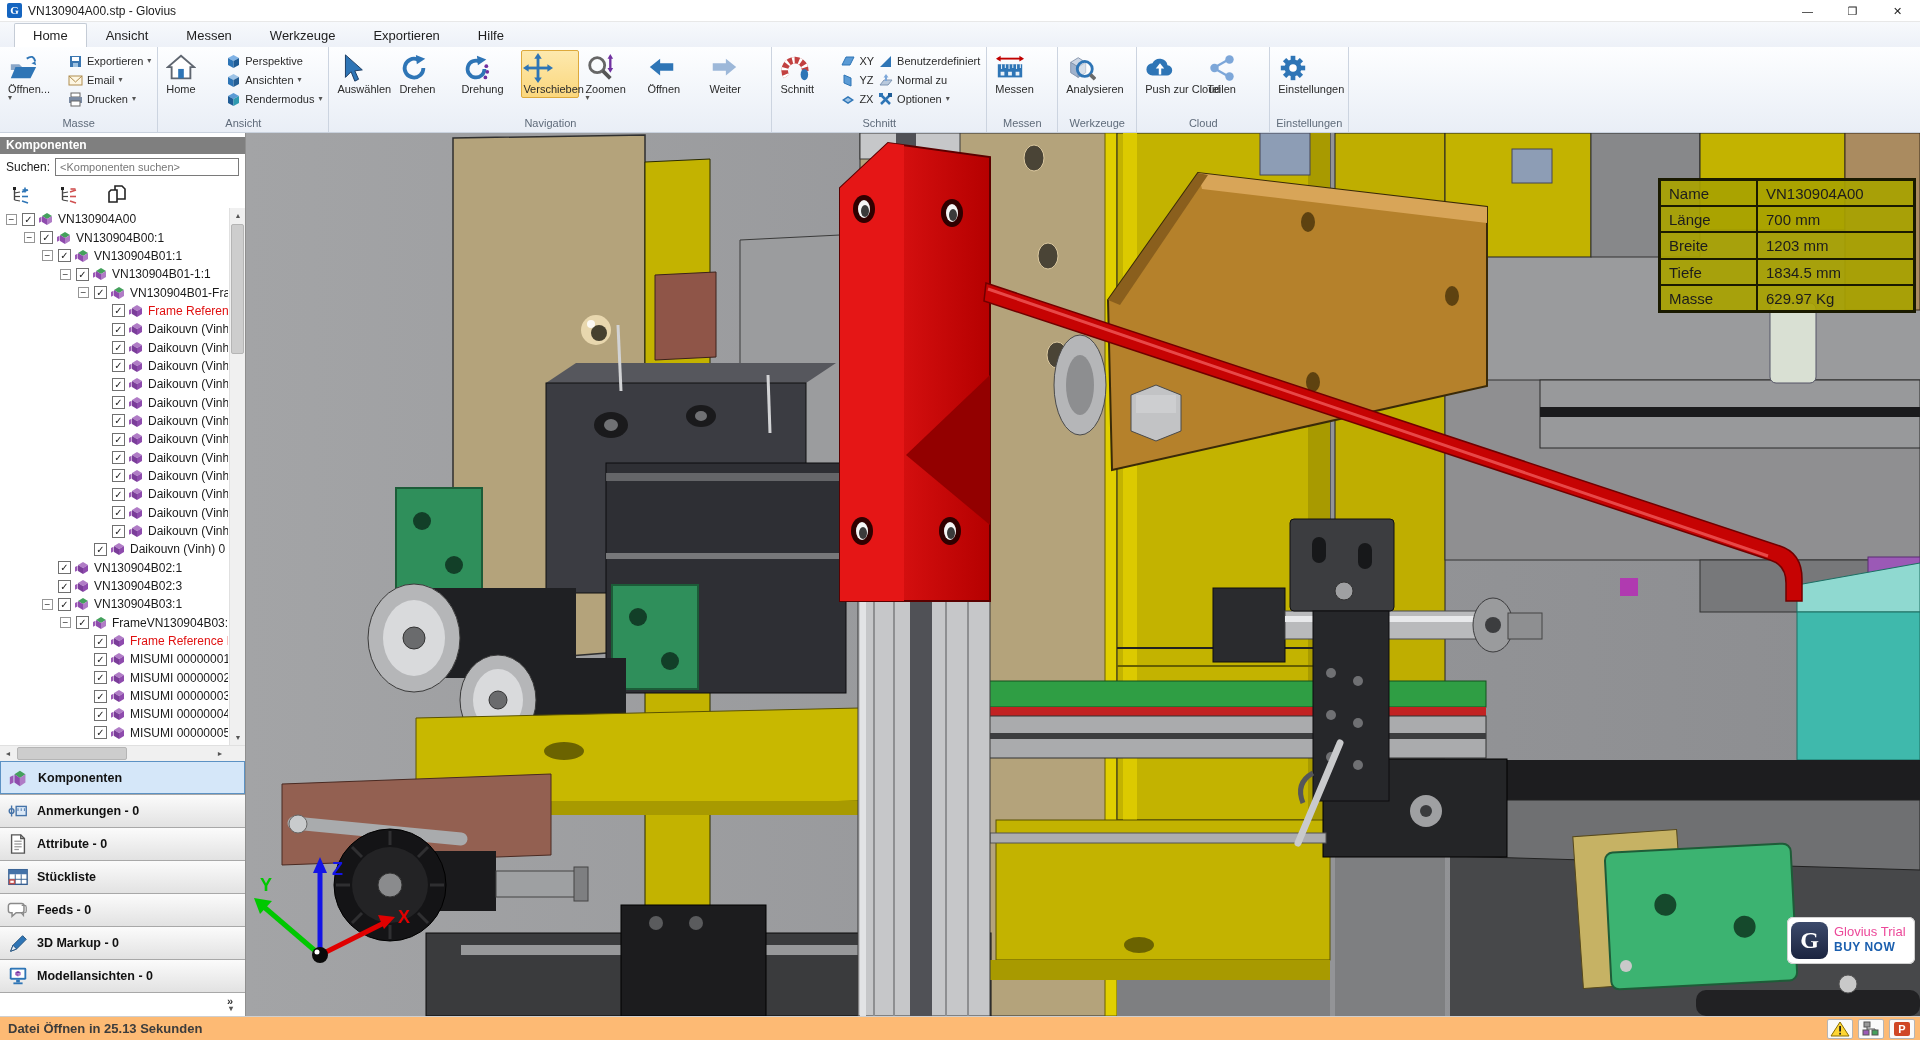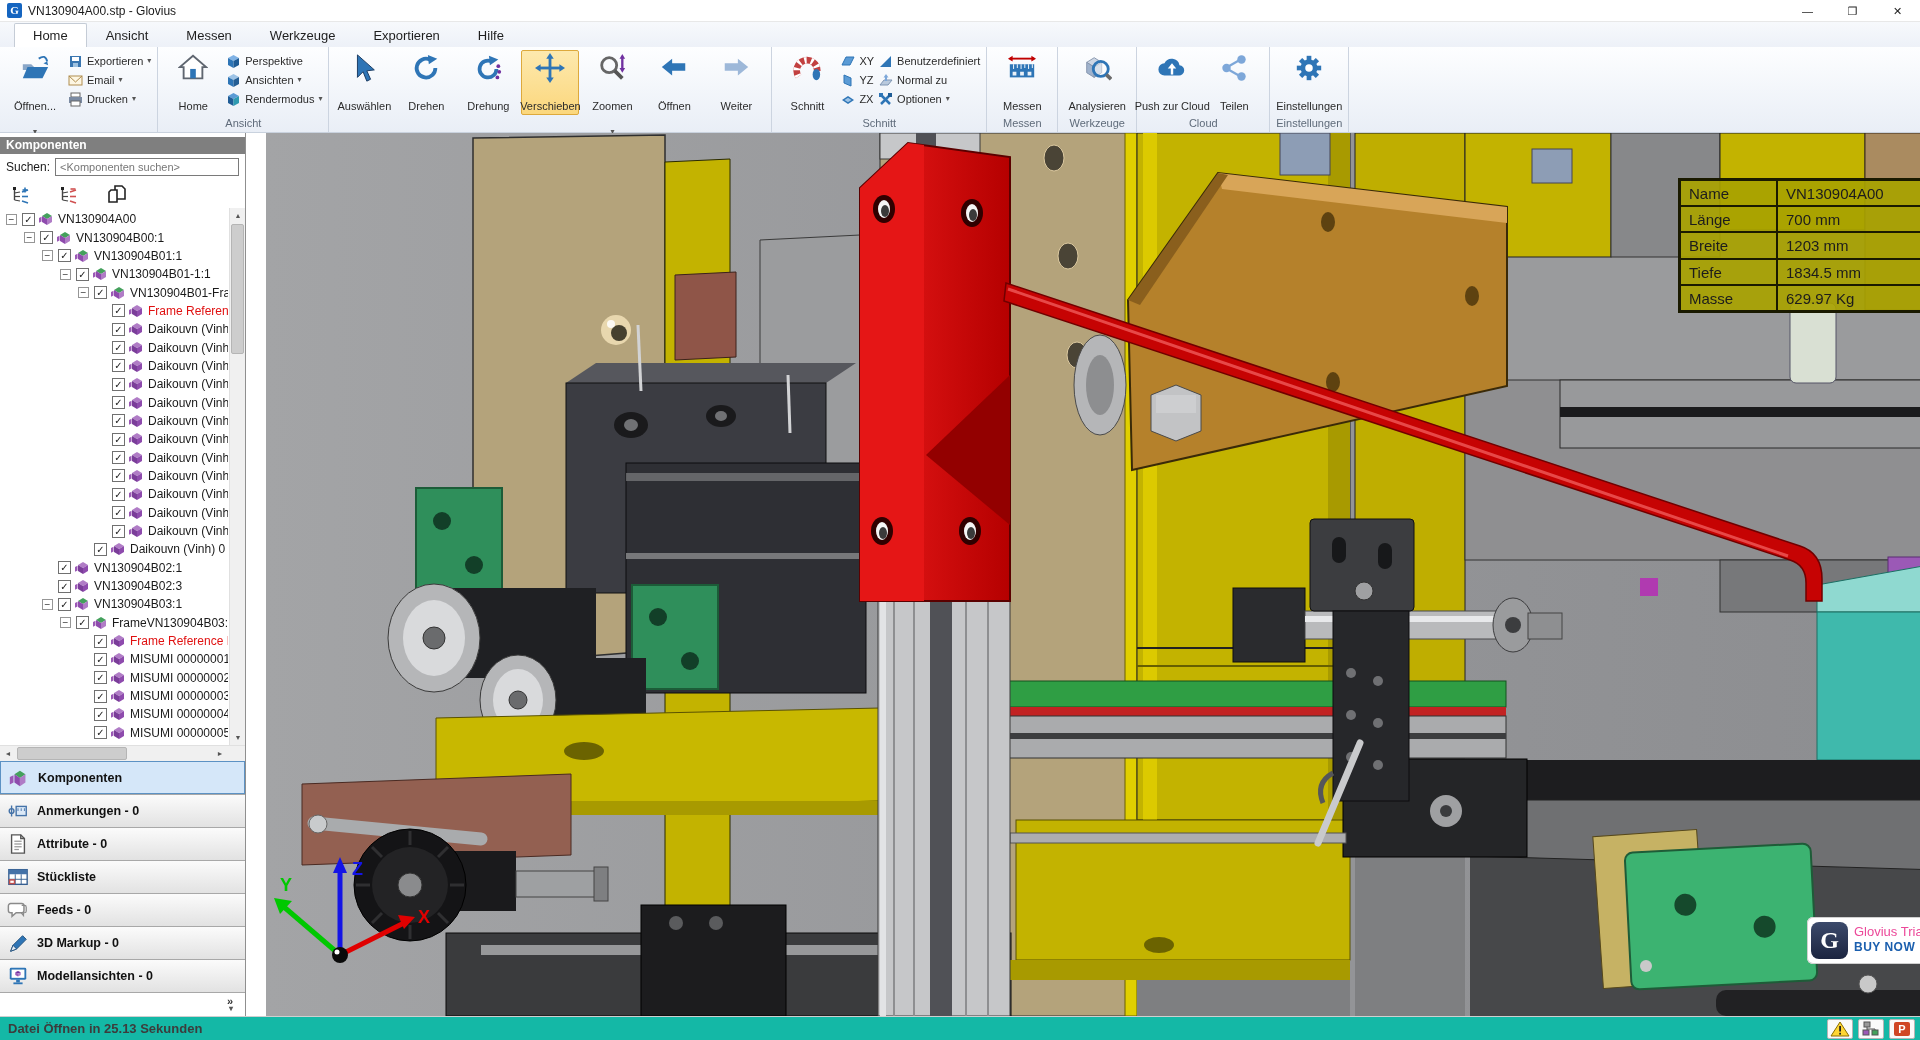--- a/index.html
+++ b/index.html
@@ -17,31 +17,31 @@
   
   .menubar { height:25px; background:linear-gradient(#f7f9fc,#edf1f8); display:flex; align-items:flex-end; padding-left:14px; }
   .mtab { font-size:13px; color:#1e1e1e; padding:4px 18px 4px 18px; border:1px solid transparent; border-bottom:none; }
   .mtab.active { background:#fff; border-color:#c5ccd6; border-radius:2px 2px 0 0; }
 
   
   .ribbon { height:86px; background:linear-gradient(#fdfeff,#e9eef6); border-bottom:1px solid #c9d2de; display:flex; }
   .rgroup { display:flex; flex-direction:column; border-right:1px solid #ccd4e0; padding:3px 6px 1px 6px; }
   .rcontent { display:flex; flex:1; align-items:flex-start; gap:4px; }
   .glabel { text-align:center; font-size:11px; color:#5f6b7a; padding:1px 0 2px 0; }
-  .rbig { display:flex; flex-direction:column; align-items:center; width:58px; padding:2px 1px; gap:17px; border:1px solid transparent; border-radius:2px; }
+  .rbig { display:flex; flex-direction:column; align-items:flex-start; width:58px; padding:2px 1px; gap:0; border:1px solid transparent; border-radius:2px; }
   .rbig .rlabel { font-size:11px; color:#2b2b2b; white-space:nowrap; text-align:center; line-height:12px; }
   .rbig.hl { background:linear-gradient(#fde9ae,#fbd77d); border-color:#dda93c; }
   .rbig.wide { width:66px; }
   .caret { font-size:8px; color:#555; line-height:6px; }
   .rcol { display:flex; flex-direction:column; justify-content:flex-start; gap:3px; padding-top:3px; }
   .rsmall { display:flex; align-items:center; gap:4px; font-size:11px; color:#2b2b2b; white-space:nowrap; height:16px; }
   .ribbon-right { flex:1; }
 
   
-  .main { flex:1; display:flex; min-height:0;gap:20px; }
+  .main { flex:1; display:flex; min-height:0; }
 
   
   .panel { width:246px; background:#fff; border-right:1px solid #8f8f8f; display:flex; flex-direction:column; }
   .panel-gap { height:4px; }
   .panel-header { height:17px; background:#7f7f7f; color:#fff; font-size:12px; font-weight:bold; line-height:17px; padding-left:6px; }
   .search-row { height:26px; display:flex; align-items:center; padding:0 6px; gap:5px; }
   .search-row label { font-size:12px; color:#1a1a1a; }
   .search-row input { flex:1; height:18px; border:1px solid #7a7a7a; font-size:11px; padding:0 4px; color:#333; }
   .search-row input::placeholder { color:#777; }
   .tree-toolbar { height:28px; display:flex; align-items:center; gap:26px; padding-left:10px; }
@@ -85,21 +85,21 @@
   .info-cell { border:1px solid #1a1a00; font-size:15px; color:#1c1c1c; padding:3px 8px; height:26.2px; line-height:20px; }
 
   .badge { position:absolute; left:1541px; top:784px; width:128px; height:47px; background:#fff; border-radius:6px;
     display:flex; align-items:center; padding:4px; gap:6px; box-shadow:0 0 0 1px #d0d0d0 inset; }
   .badge-logo { width:37px; height:37px; border-radius:8px; background:linear-gradient(#3c4a6b,#1c2540);
     color:#fff; font:bold 24px/37px "Liberation Serif", serif; text-align:center; }
   .badge-l1 { font-size:13px; color:#ec4899; line-height:14px; }
   .badge-l2 { font-size:12px; font-weight:bold; color:#1b5fae; letter-spacing:0.5px; line-height:17px; }
 
   
-  .statusbar { height:24px; background:#14b8a6; border-top:1px solid #cfcfcf; display:flex; align-items:center; }
+  .statusbar { height:24px; background:#fdba74; border-top:1px solid #cfcfcf; display:flex; align-items:center; }
   .status-text { font-size:13px; font-weight:bold; color:#3c3c3c; padding-left:8px; flex:1; }
   .sbtn { width:26px; height:20px; border:1px solid #b5b5b5; background:#fafafa; border-radius:2px;
     display:flex; align-items:center; justify-content:center; margin-right:5px; }
 </style>
 </head>
 <body>
 
 <svg width="0" height="0" style="position:absolute">
   <defs>
     <symbol id="ic-cube-asm" viewBox="0 0 16 14">

